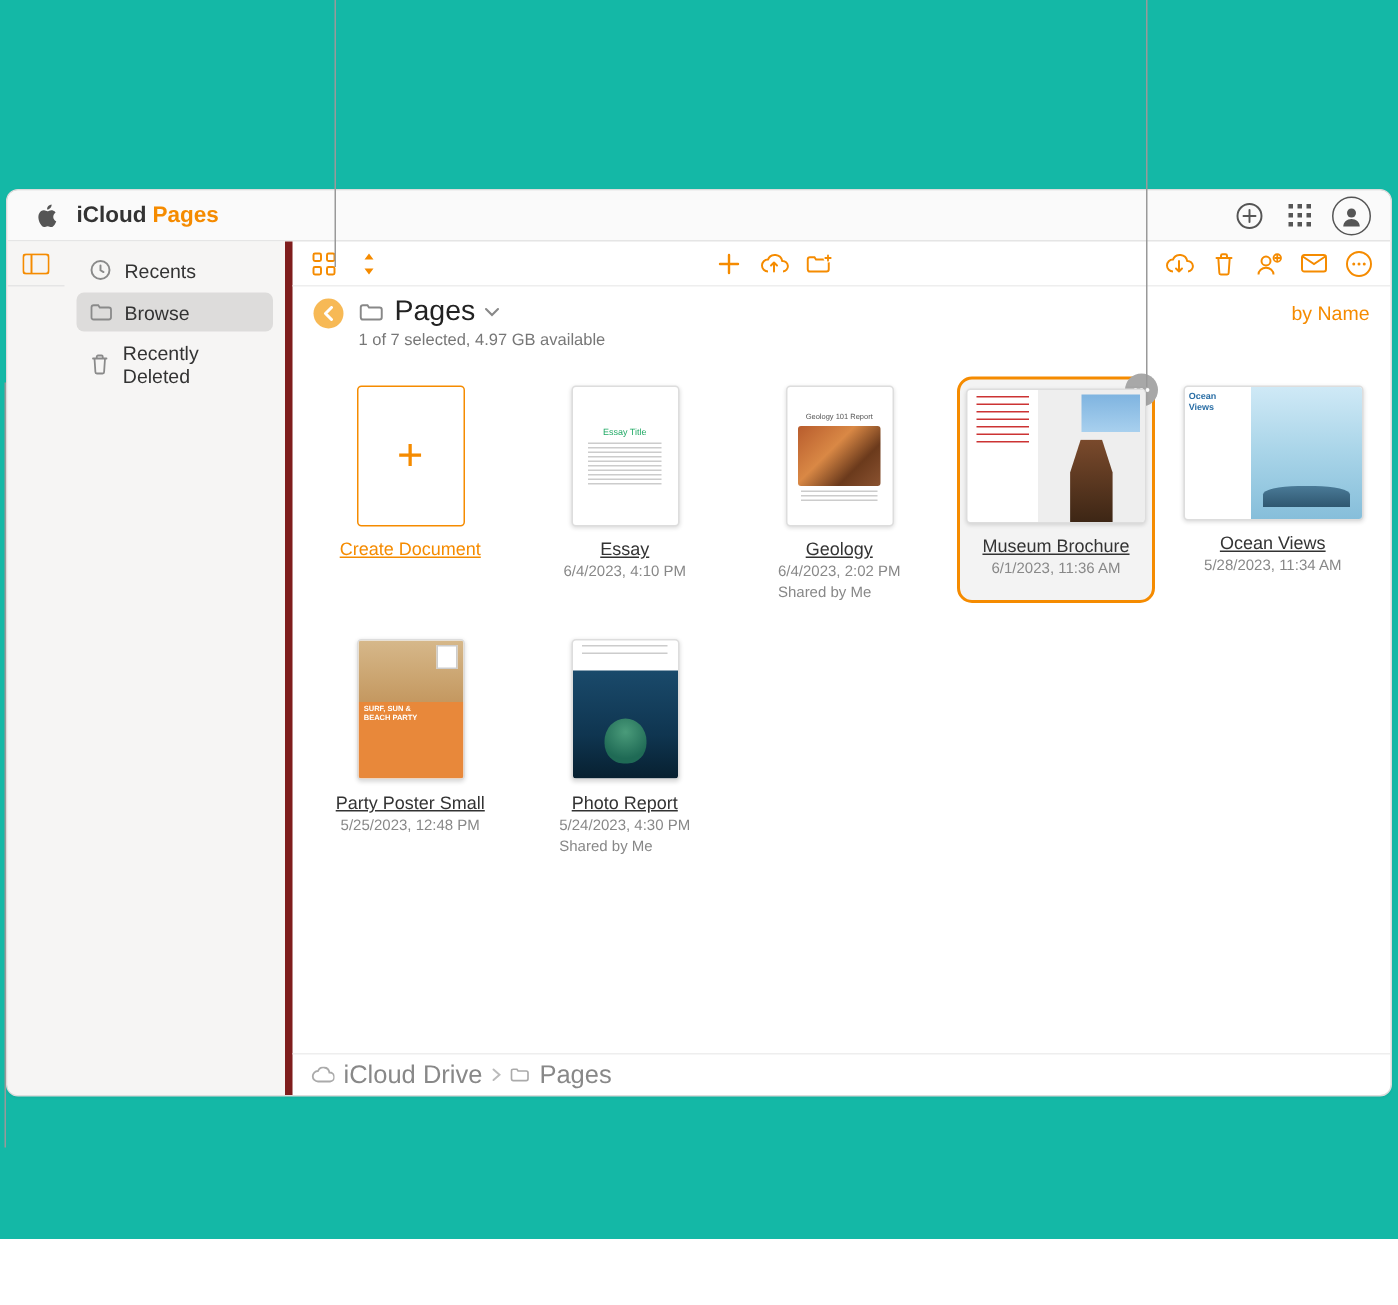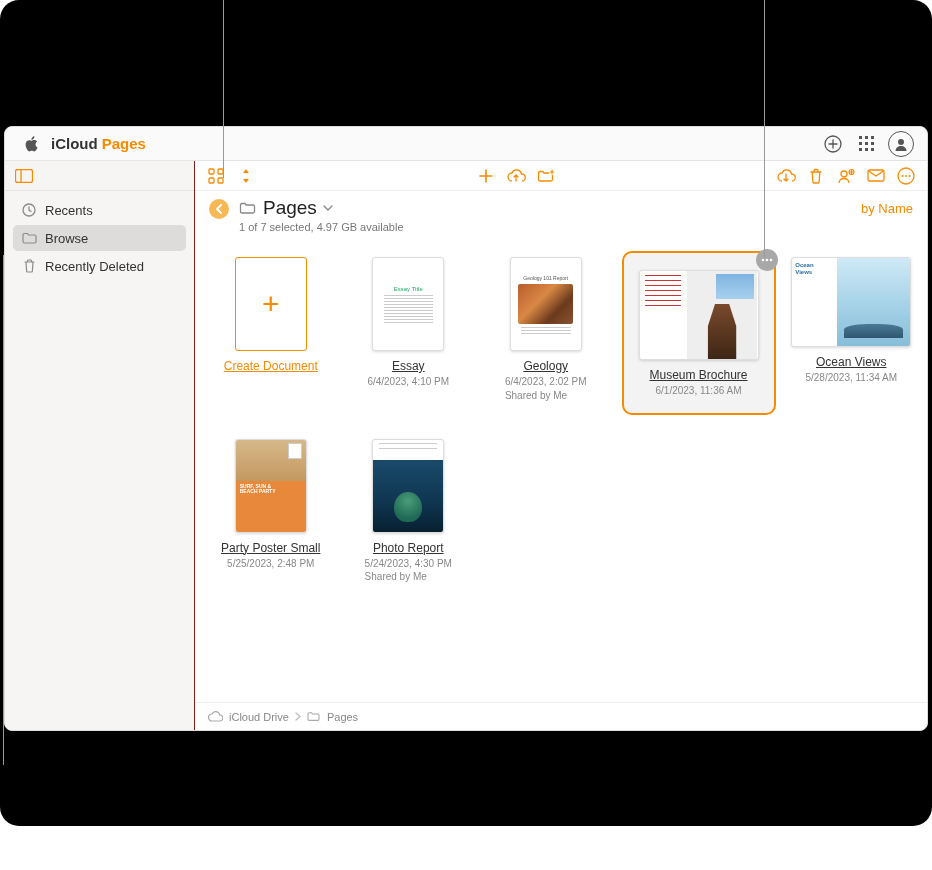--- a/index.html
+++ b/index.html
@@ -1,33 +1,33 @@
 <!DOCTYPE html>
 <html><head>
 <meta charset="utf-8">
 <style>
 * { box-sizing: border-box; margin: 0; padding: 0; }
 body { font-family: -apple-system, BlinkMacSystemFont, "Segoe UI", Helvetica, Arial, sans-serif; background: #fff; }
-.page { width: 932px; height: 826px; position: relative; background: #000000; border-radius: 19px; }
+.page { width: 932px; height: 826px; position: relative; background: #14b8a6; }
 .callout-line { position: absolute; width: 1px; background: #999; top: 0; z-index: 500; }
 .callout-line.left { left: 223px; height: 178px; }
 .callout-line.right { left: 764px; height: 258px; }
 .callout-line.side { left: 3px; top: 255px; height: 510px; }
 
 .window { position: absolute; top: 126px; left: 4px; width: 924px; height: 605px; border: 1px solid #dcdcdc; border-radius: 8px; overflow: hidden; background: #fff; display: flex; flex-direction: column; box-shadow: 0 1px 2px rgba(0,0,0,0.05); }
 .titlebar { height: 34px; border-bottom: 1px solid #e5e5e5; display: flex; align-items: center; padding: 0 12px; gap: 6px; background: #fafafa; }
 .brand { display: flex; align-items: center; gap: 4px; font-weight: 600; font-size: 15px; }
 .brand-icloud { color: #333; }
 .brand-pages { color: #f58b00; }
 .titlebar-spacer { flex: 1; }
 .titlebar-icon { width: 28px; height: 28px; display: flex; align-items: center; justify-content: center; color: #555; border-radius: 6px; }
 .avatar { width: 26px; height: 26px; border-radius: 50%; border: 1.5px solid #555; display: flex; align-items: center; justify-content: center; }
 
 .body-row { flex: 1; display: flex; min-height: 0; }
-.sidebar { width: 190px; background: #f6f5f4; border-right: 1px solid #7f1d1d; display: flex; flex-direction: column; }
+.sidebar { width: 190px; background: #f6f5f4; border-right: 5px solid #7f1d1d; display: flex; flex-direction: row; }
 .sidebar-top { height: 30px; display: flex; align-items: center; padding: 0 8px; border-bottom: 1px solid #e5e5e5; }
 .sidebar-toggle { color: #f58b00; width: 22px; height: 22px; display:flex; align-items:center; justify-content:center; }
 .side-items { padding: 6px 8px; display: flex; flex-direction: column; gap: 2px; }
 .side-item { display: flex; align-items: center; gap: 8px; padding: 5px 8px; font-size: 13px; color: #333; border-radius: 5px; }
 .side-item.selected { background: #dddcdb; }
 .side-icon { width: 16px; height: 16px; color: #8a8a8a; display:flex; align-items:center; justify-content:center; }
 
 .main { flex: 1; display: flex; flex-direction: column; min-width: 0; }
 .toolbar { height: 30px; border-bottom: 1px solid #eee; display: flex; align-items: center; padding: 0 10px; gap: 10px; }
 .tool-icon { width: 22px; height: 22px; display:flex; align-items:center; justify-content:center; color: #f58b00; }
@@ -39,21 +39,21 @@
 .crumb-line { display:flex; align-items:center; gap:6px; }
 .folder-ico { color:#888; }
 .crumb-title { font-size:19px; font-weight:500; color:#222; }
 .crumb-caret { color:#888; font-size:12px; }
 .status { font-size:11px; color:#777; margin-top:2px; }
 .header-right { margin-left:auto; color:#f58b00; font-size:13px; padding-top:4px; }
 
 .grid-wrap { flex:1; overflow:auto; padding: 10px 14px 0 14px; }
 .grid { display:grid; grid-template-columns: repeat(5, 1fr); gap: 18px 14px; }
 .cell { display:flex; flex-direction:column; align-items:center; position:relative; padding-top:6px; }
-.cell.selected { border:2px solid #f58b00; border-radius:10px; background:#f3f3f3; padding:15px; }
+.cell.selected { border:2px solid #f58b00; border-radius:10px; background:#f3f3f3; padding:4px; }
 .cell.selected .thumb { margin-top:2px; }
 .more-btn { position:absolute; top:-4px; right:-4px; width:22px; height:22px; border-radius:50%; background:#a8a8a8; color:#fff; display:flex; align-items:center; justify-content:center; font-size:12px; }
 .thumb { width:120px; height:90px; background:#fff; border:1px solid #ddd; border-radius:3px; box-shadow: 0 1px 3px rgba(0,0,0,0.15); display:flex; align-items:center; justify-content:center; overflow:hidden; position:relative; }
 .thumb.portrait { width:72px; height:94px; }
 .thumb.create { width:72px; height:94px; border:1.5px solid #f58b00; box-shadow:none; display:flex; align-items:center; justify-content:center; color:#f58b00; font-size:30px; font-weight:200; }
 .thumb.folder { border:none; box-shadow:none; background:transparent; }
 .doc-name { font-size:12px; color:#333; margin-top:8px; text-align:center;text-decoration:underline; }
 .doc-name.accent { color:#f58b00; }
 .doc-meta { font-size:10px; color:#888; line-height:1.35; margin-top:2px; }
 
@@ -81,21 +81,21 @@
 .party-mid { background:#e8883a; color:#fff; font-size:5px; font-weight:700; padding:3px 4px; line-height:1.1; flex:1; }
 .photo-preview { width:100%; height:100%; display:flex; flex-direction:column; }
 .photo-top { height:22%; padding:3px; }
 .photo-top .lines span { height:1px; background:#ccc; display:block; margin-bottom:2px; }
 .photo-img { flex:1; background:linear-gradient(#1a4a6b 0%,#0f3550 60%,#072030 100%); position:relative; }
 .photo-img::after { content:""; position:absolute; bottom:10px; left:30%; width:40%; height:30px; background:radial-gradient(circle at 50% 30%,#4a9b7a 0%,#1f6a55 70%); border-radius:50% 50% 45% 45%; }
 .folder-shape { width:64px; height:48px; position:relative; }
 .folder-shape::before { content:""; position:absolute; top:4px; left:4px; width:22px; height:8px; background:#49a7e8; border-radius:3px 3px 0 0; }
 .folder-shape::after { content:""; position:absolute; top:10px; left:0; width:64px; height:40px; background:linear-gradient(#5cb5ef,#3a96db); border-radius:4px; }
 
-.bottombar { height:28px; border-top:1px solid #eee; display:flex; align-items:center; gap:6px; padding:0 12px; font-size:11px; color:#888; }
+.bottombar { height:28px; border-top:1px solid #eee; display:flex; align-items:center; gap:6px; padding:0 12px; font-size:17px; color:#888; }
 .bottombar .chev { color:#bbb; }
 svg { display:block; }
 </style>
 </head>
 <body>
 
 <div class="page">
   <div class="callout-line left"></div>
   <div class="callout-line right"></div>
   <div class="callout-line side"></div>
@@ -382,21 +382,21 @@
 
             <div class="cell">
               <div class="thumb portrait">
                 <div class="party-preview">
                   <div class="party-top"></div>
                   <div class="party-mid" style="white-space:pre-line">SURF, SUN &amp;
 BEACH PARTY</div>
                 </div>
               </div>
               <div class="doc-name">Party Poster Small</div>
-              <div class="doc-meta">5/25/2023, 2:48 PM</div>
+              <div class="doc-meta">5/25/2023, 12:48 PM</div>
             </div>
 
             <div class="cell">
               <div class="thumb portrait">
                 <div class="photo-preview">
                   <div class="photo-top">
                       <div class="lines">
                         <span></span>
                         <span></span>
                       </div>

